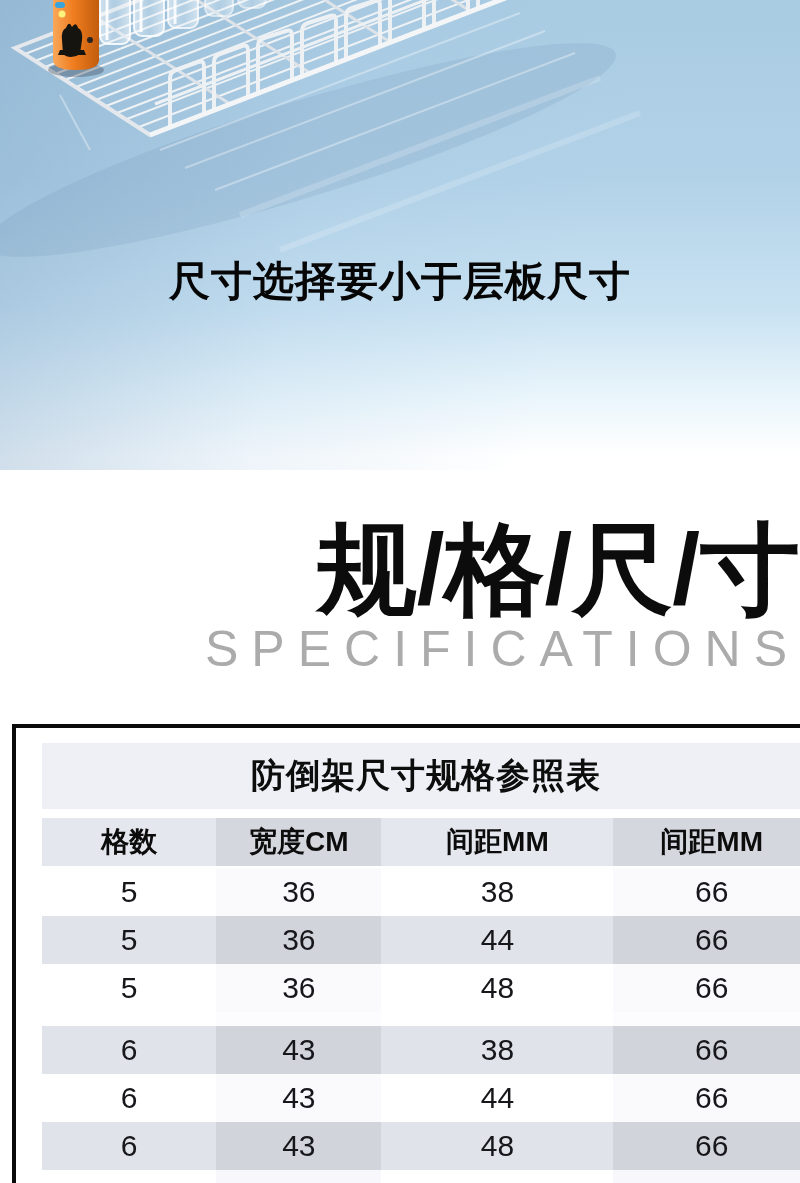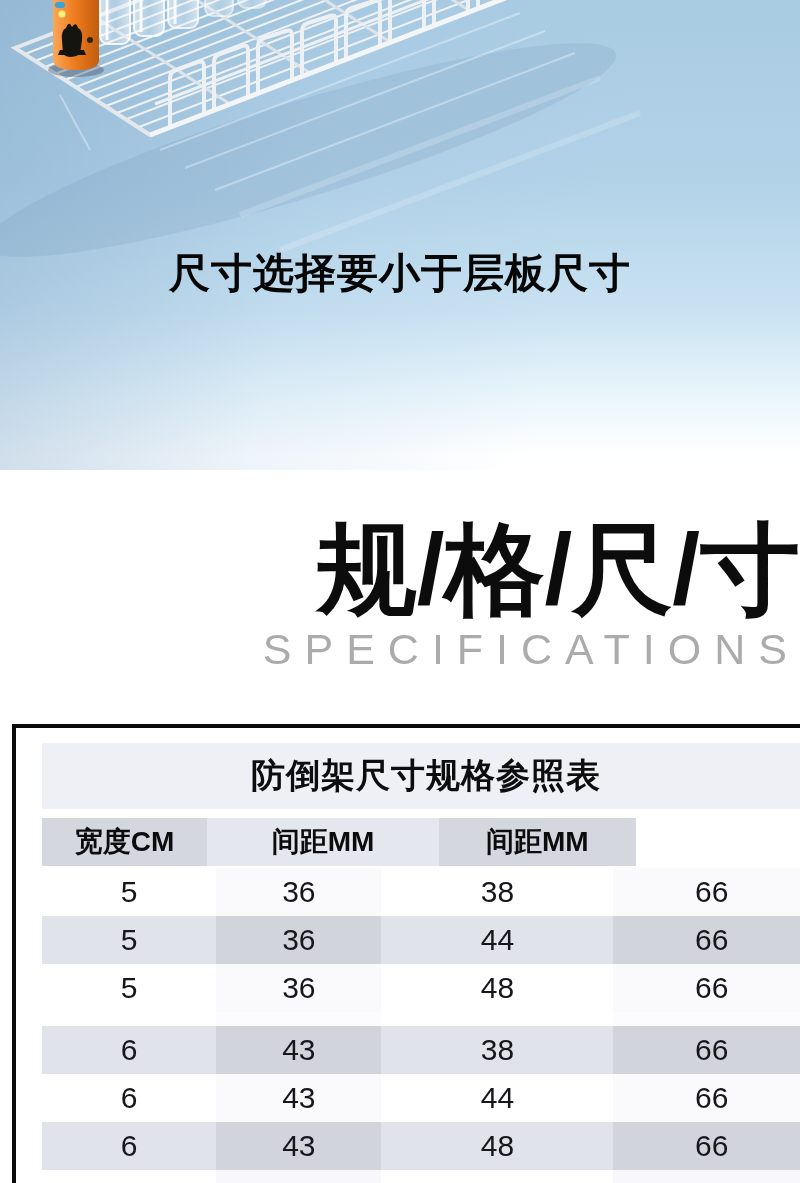--- a/index.html
+++ b/index.html
@@ -10,32 +10,32 @@
   }
   
   .hero{
     position:relative;width:800px;height:470px;overflow:hidden;
     background:
       linear-gradient(105deg, rgba(130,168,200,0.50) 0%, rgba(160,195,225,0.18) 40%, rgba(255,255,255,0) 70%),
       linear-gradient(180deg, #a9cbe2 0%, #b2d2e8 38%, #c9e2f2 66%, #e9f5fb 84%, #ffffff 97%);
   }
   .hero svg{position:absolute;top:0;left:0;display:block;}
   .hero-captions{
-    position:absolute;top:240px;left:0;width:100%;
+    position:absolute;top:248px;left:0;width:100%;
     text-align:center;font-size:41px;line-height:66px;font-weight:700;color:#060606;
     letter-spacing:1px;
   }
   
   .spec-heading{width:800px;height:254px;background:#fff;text-align:right;}
   .spec-heading .zh{
     padding-top:44px;font-size:100px;line-height:110px;font-weight:700;color:#0c0c0c;
     letter-spacing:0px;
   }
   .spec-heading .en{
-    margin-top:2px;font-size:43px;line-height:46px;font-weight:400;color:#ababab;
+    margin-top:2px;font-size:50px;line-height:46px;font-weight:400;color:#ababab;
     letter-spacing:13px;padding-left:13px;
   }
   
   .table-frame{
     position:absolute;left:12px;top:724px;width:768px;height:470px;
     border:4px solid #0a0a0a;background:#fff;
     padding:15px 26px 0 26px;box-sizing:content-box;
   }
   .title-band{
     height:66px;background:#eef0f6;display:flex;align-items:center;justify-content:center;
@@ -182,20 +182,21 @@
 
 <div class="spec-heading">
   <div class="zh">规/格/尺/寸</div>
   <div class="en">SPECIFICATIONS</div>
 </div>
 
 <div class="table-frame">
   <div class="title-band">防倒架尺寸规格参照表</div>
 
   <div class="trow thead">
+    <div class="cell c1">格数</div>
     <div class="cell c2">宽度CM</div>
     <div class="cell c3">间距MM</div>
     <div class="cell c4">间距MM</div>
   </div>
 
   <div class="trow row-light">
     <div class="cell c1">5</div>
     <div class="cell c2">36</div>
     <div class="cell c3">38</div>
     <div class="cell c4">66</div>

